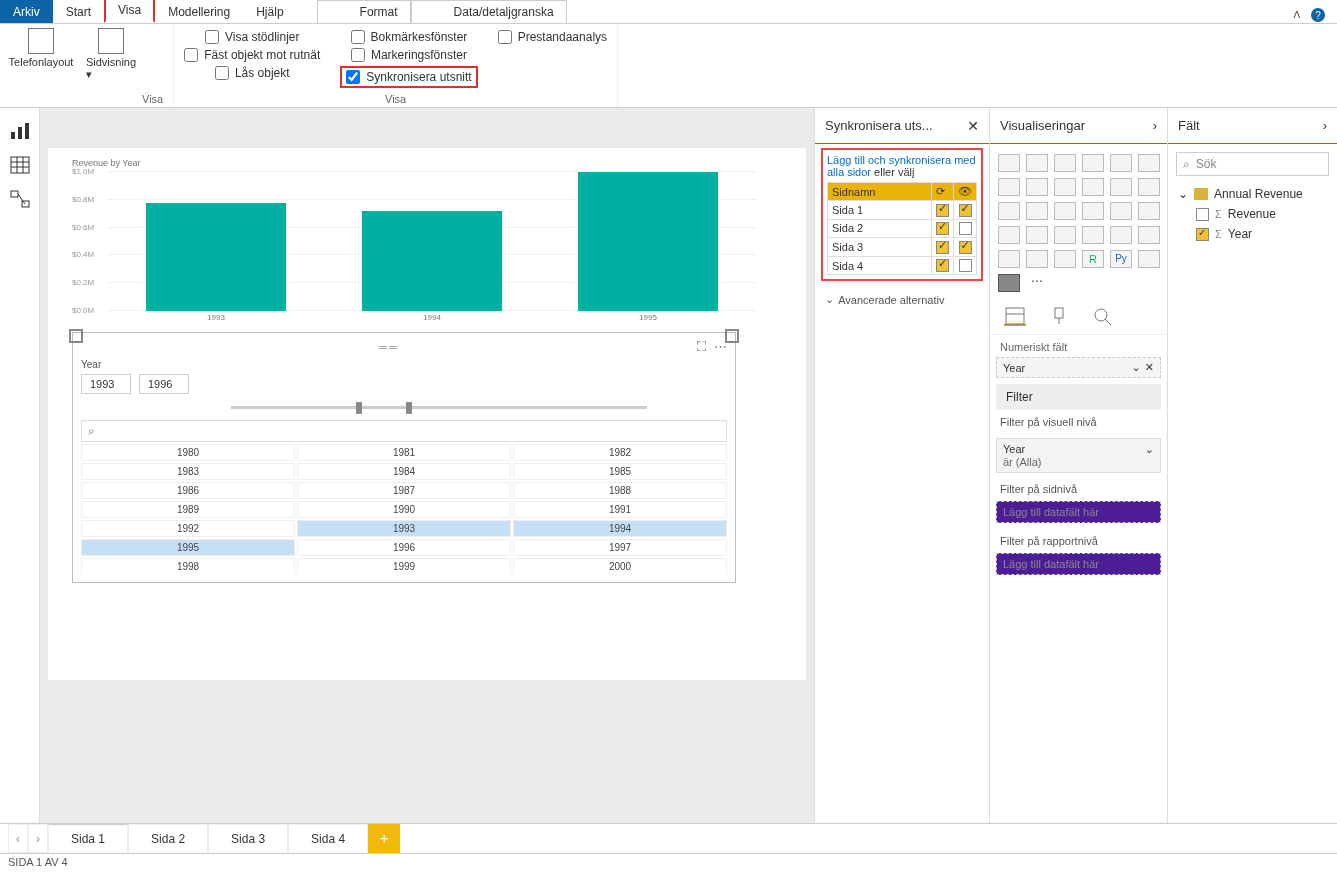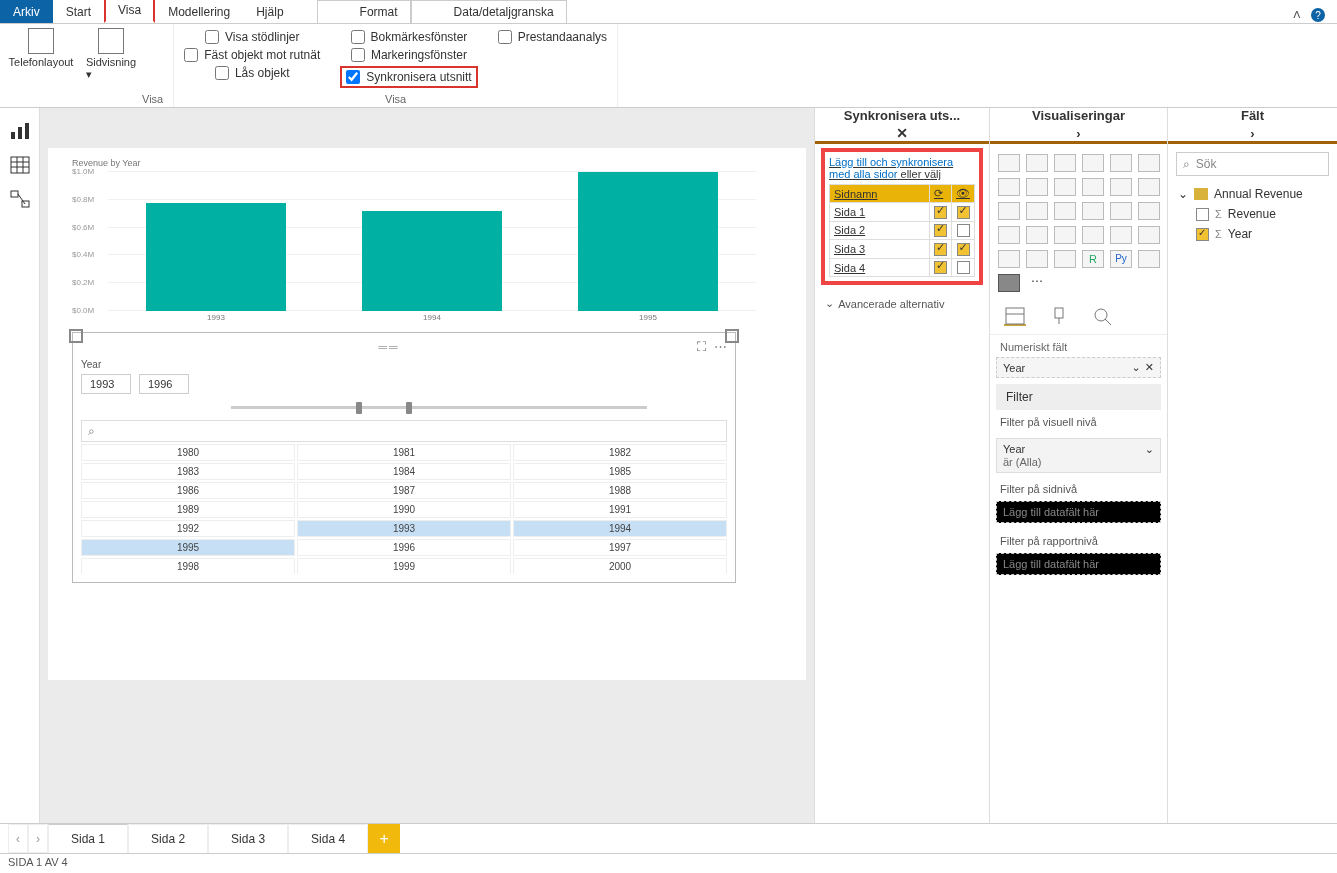--- a/index.html
+++ b/index.html
@@ -60,24 +60,24 @@
 .track { position:absolute; top:6px; left:0; right:0; height:3px; background:#ccc; }
 .hndl { position:absolute; top:2px; width:6px; height:12px; background:#888; border-radius:1px; }
 .slsearch { border:1px solid #ddd; padding:3px 6px; margin:2px 0; color:#888; font-size:12px; }
 .ytable { display:grid; grid-template-columns: repeat(3, 1fr); gap:2px; max-height:130px; overflow:hidden; }
 .ytable .yc { border:1px solid #eee; text-align:center; padding:2px 0; font-size:10px; color:#444; background:#fff; }
 .ytable .yc.sel { background:#c6dff5; }
 
 
 .rpanel { width:178px; border-left:1px solid #ddd; display:flex; flex-direction:column; }
 .rpanel.sync { width:175px; }
-.rpanel .ph { height:36px; display:flex; align-items:center; padding:0 10px; font-size:13px; font-weight:700; border-bottom:3px solid #a16207;flex-direction:column; }
+.rpanel .ph { height:36px; display:flex; align-items:center; padding:0 10px; font-size:13px; font-weight:400; border-bottom:1px solid #a16207; }
 .rpanel .ph .phspacer { flex:1; }
 
-.syncbox { border:4px solid #ef4444; margin:4px 6px; padding:4px 4px; font-size:11px;text-decoration:underline; }
+.syncbox { border:2px solid #ef4444; margin:4px 6px; padding:4px 4px; font-size:11px; }
 .syncbox a { color:#006fc8; text-decoration:none; }
 .synctable { width:100%; border-collapse:collapse; margin-top:4px; font-size:11px; }
 .synctable th, .synctable td { border:1px solid #ddd; padding:2px 4px; text-align:left; }
 .synctable th { background:#eab308; font-weight:normal; }
 .synctable td.cb { text-align:center; width:22px; }
 .cbx { width:13px; height:13px; display:inline-block; border:1px solid #888; background:#fff; vertical-align:middle; }
 .cbx.on { background:#f1c232; position:relative; }
 .cbx.on::after { content:"✓"; position:absolute; top:-3px; left:1px; font-size:11px; color:#333; }
 .advrow { display:flex; align-items:center; gap:4px; padding:8px 10px; font-size:11px; color:#555; cursor:pointer; }
 
@@ -89,21 +89,21 @@
 .viztabs .vt { width:22px; height:20px; border-bottom:2px solid transparent; cursor:pointer; }
 .viztabs .vt.act { border-bottom-color:#c7a33b; }
 
 .seclabel { font-size:11px; color:#666; padding:6px 10px 4px 10px; }
 .fieldwell { margin:0 6px; border:1px dashed #ccc; background:#f5f5f5; padding:3px 6px; font-size:11px; display:flex; align-items:center; }
 .fieldwell .fwname { flex:1; }
 .filterhdr { background:#eee; padding:6px 10px; font-size:12px; margin:6px 6px 0 6px; }
 .filtercard { margin:4px 6px; border:1px solid #ddd; background:#f3f3f3; padding:4px 6px; font-size:11px; }
 .filtercard .fc2 { color:#666; }
 .filtersub { font-size:11px; color:#555; padding:6px 10px; }
-.dzone { margin:0 6px 6px 6px; border:1px dashed #ccc; padding:4px 6px; font-size:11px; color:#888; background:#000000; }
+.dzone { margin:0 6px 6px 6px; border:1px dashed #ccc; padding:4px 6px; font-size:11px; color:#888; background:#4c1d95; }
 
 .falt .srch { margin:8px; border:1px solid #ccc; padding:4px 6px; display:flex; align-items:center; gap:6px; color:#888; }
 .falt .tree { padding:0 10px; font-size:12px; }
 .falt .tree .tn { display:flex; align-items:center; gap:6px; padding:3px 0; }
 .falt .tree .tn .ti { width:14px; height:12px; background:#d9b23c; display:inline-block; }
 .falt .tree .child { margin-left:18px; }
 .fchk { width:13px; height:13px; border:1px solid #888; display:inline-block; background:#fff; }
 .fchk.on { background:#f1c232; position:relative; }
 .fchk.on::after { content:"✓"; font-size:10px; position:absolute; top:-2px; left:1px; }
 

